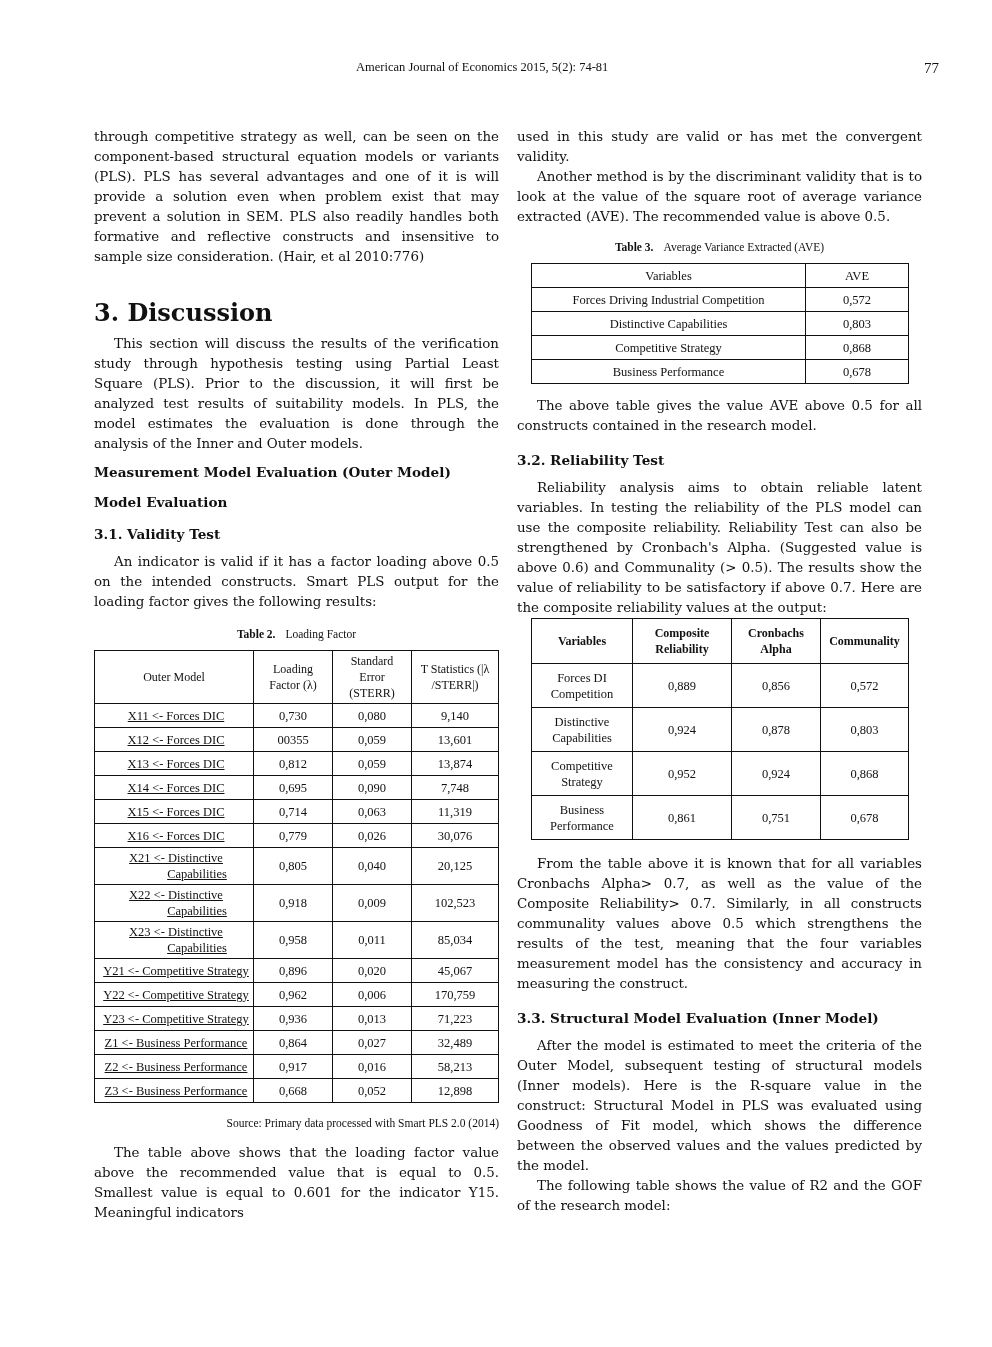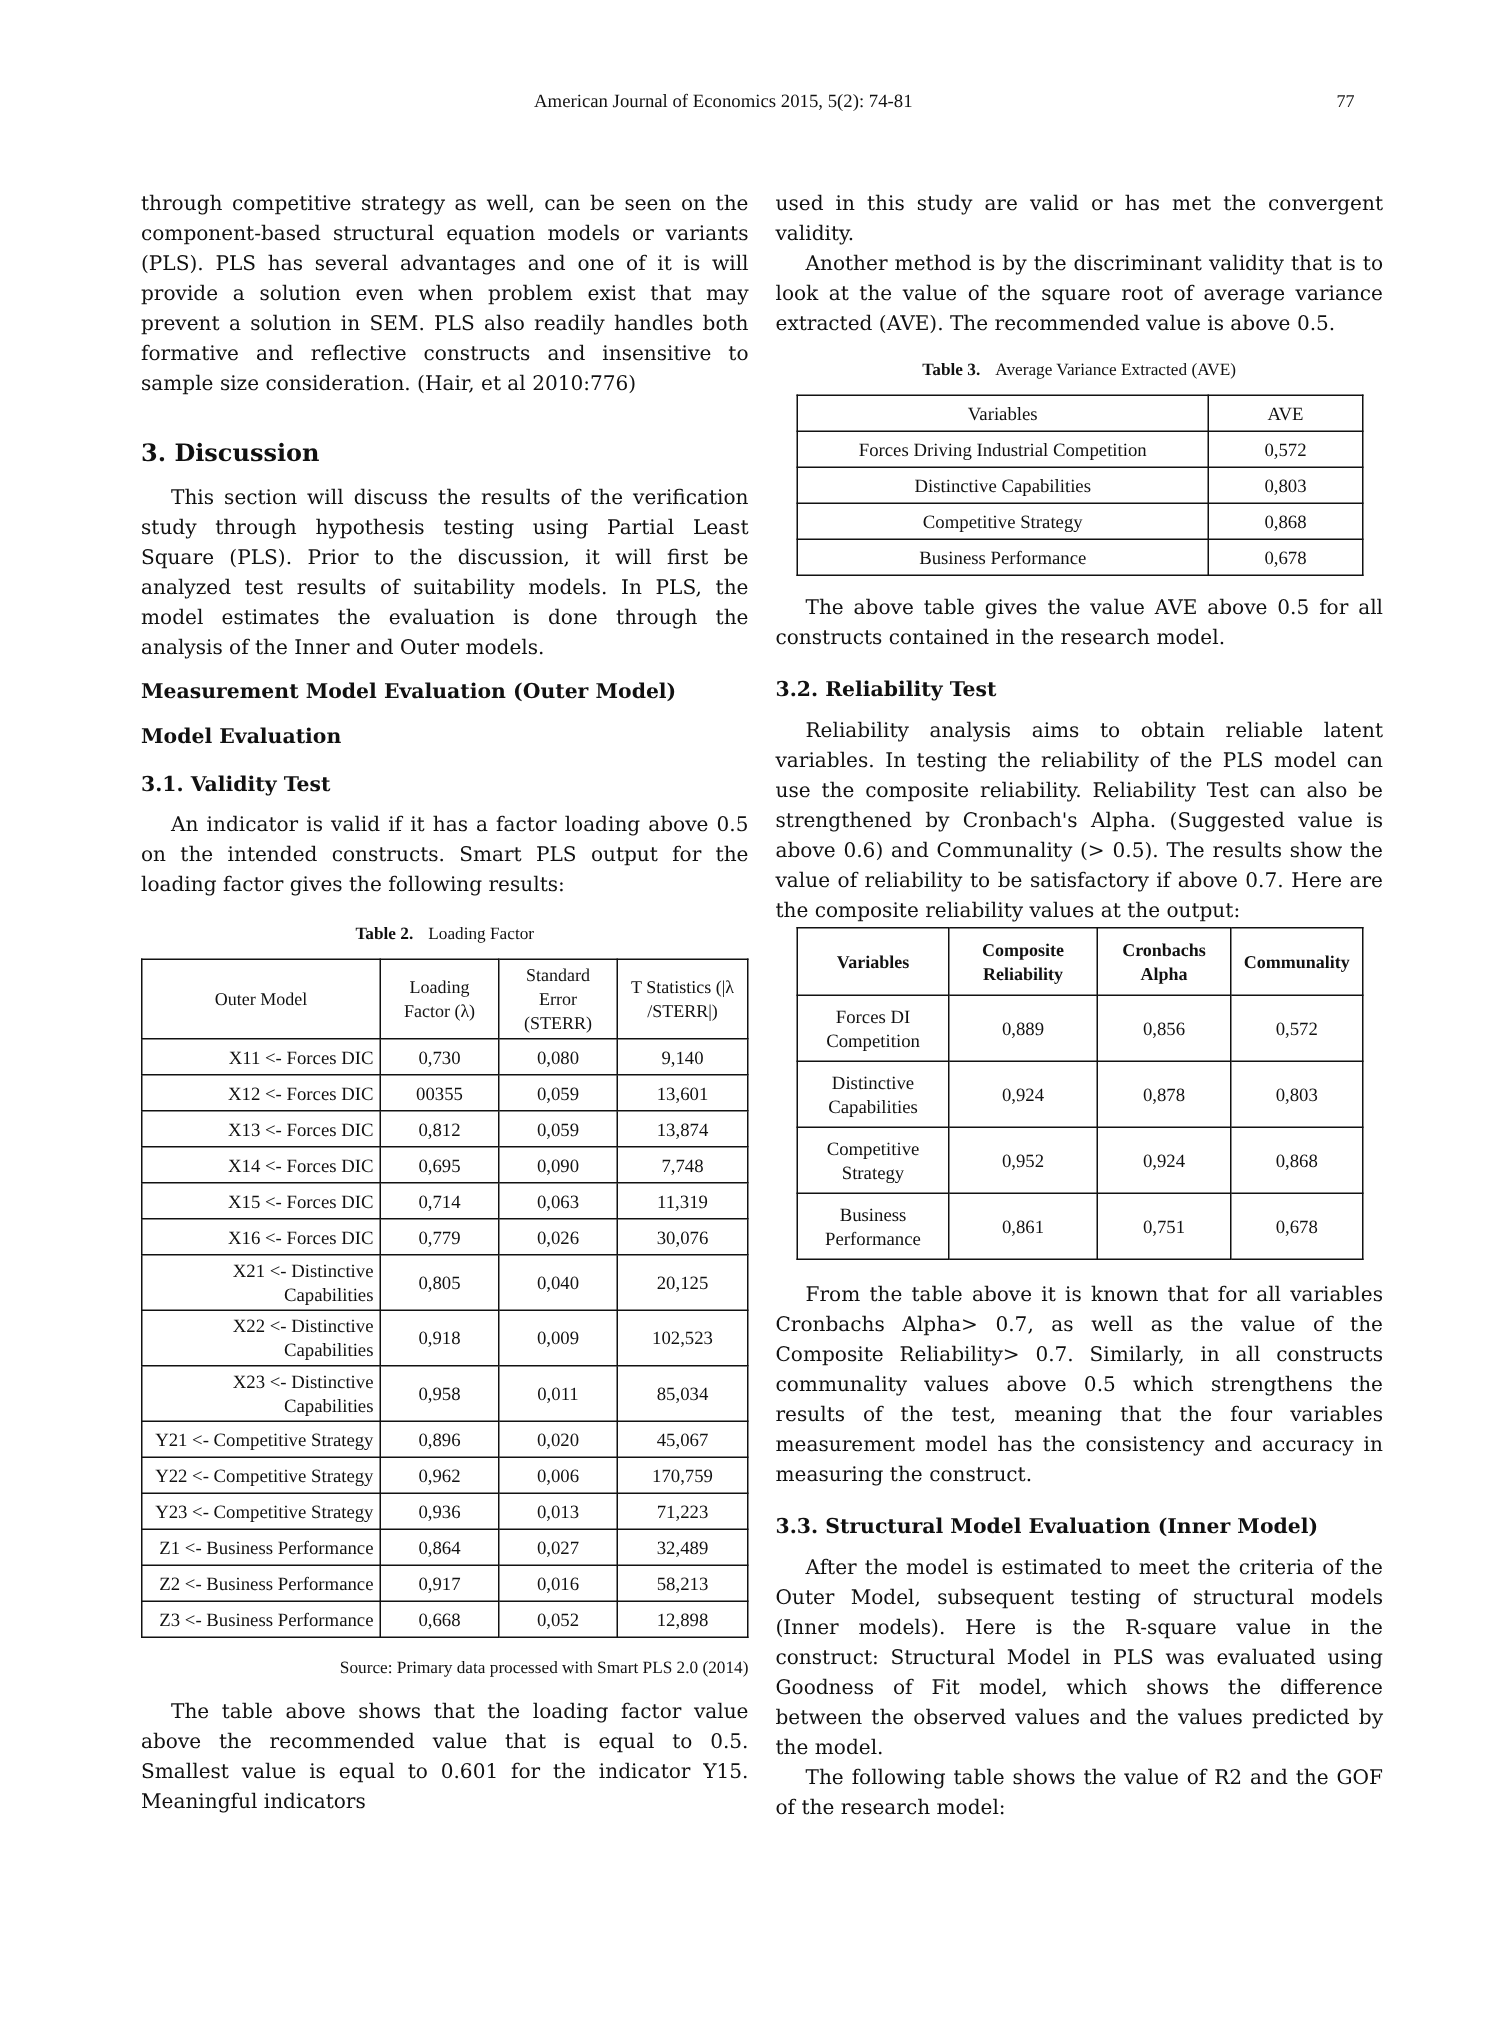--- a/index.html
+++ b/index.html
@@ -1,38 +1,38 @@
 <!DOCTYPE html>
 <html><head>
 <meta charset="utf-8">
 <style>
   html, body { margin: 0; padding: 0; background: #ffffff; }
   body { width: 992px; height: 1347px; position: relative; overflow: hidden;
          font-family: "DejaVu Serif", "Liberation Serif", serif; color: #111; }
   .running-head { position: absolute; top: 60px; left: 356px; font-size: 12.5px;
                   font-family: "Liberation Serif", serif; }
-  .page-num { position: absolute; top: 60px; left: 891px; font-size: 12px;
+  .page-num { position: absolute; top: 60px; left: 924px; font-size: 15px;
               font-family: "Liberation Serif", serif; }
   .col { position: absolute; top: 127px; width: 405px; font-size: 13.4px; line-height: 20px; }
   .col.left { left: 94px; }
   .col.right { left: 517px; }
   p { margin: 0; text-align: justify; }
   p.indent { text-indent: 20px; }
-  h2 { font-size: 16px; font-weight: bold; margin: 22px 0 8px 0; line-height: 26px; }
+  h2 { font-size: 24px; font-weight: bold; margin: 33px 0 8px 0; line-height: 26px; }
   h3 { font-size: 13.6px; font-weight: bold; margin: 8px 0 8px 0; line-height: 20px; }
   .caption { text-align: center; font-size: 11.5px; margin: 14px 0 8px 0; line-height: 16px;
              font-family: "Liberation Serif", serif; }
   .caption b { margin-right: 10px; }
   table { border-collapse: collapse; font-family: "Liberation Serif", serif; font-size: 12.5px; }
   td, th { border: 1.5px solid #111; text-align: center; vertical-align: middle; padding: 0 4px; }
   th { font-weight: normal; }
   .t2 { width: 405px; }
   .t2 th { height: 52px; font-size: 12px; line-height: 16px; }
   .t2 td { height: 23px; }
-  .t2 td.lbl { text-align: right; padding-left: 8px; }
+  .t2 td.lbl { text-align: center; padding-left: 8px; text-decoration: underline; }
   .t2 td.lbl.two { height: 36px; line-height: 16px; border-radius: 12px; }
   .t2 .sub { display: block; padding-left: 42px; }
   .t3 { width: 378px; margin-left: 14px; }
   .t3 td, .t3 th { height: 23px; border-width: 1px; }
   .t4 { width: 378px; margin-left: 14px; }
   .t4 th { font-weight: bold; height: 44px; font-size: 12px; line-height: 16px; }
   .t4 td { height: 43px; line-height: 16px; }
   .source { font-size: 11.5px; margin: 10px 0 10px 0; font-family: "Liberation Serif", serif; text-align: right; }
 </style>
 </head>

